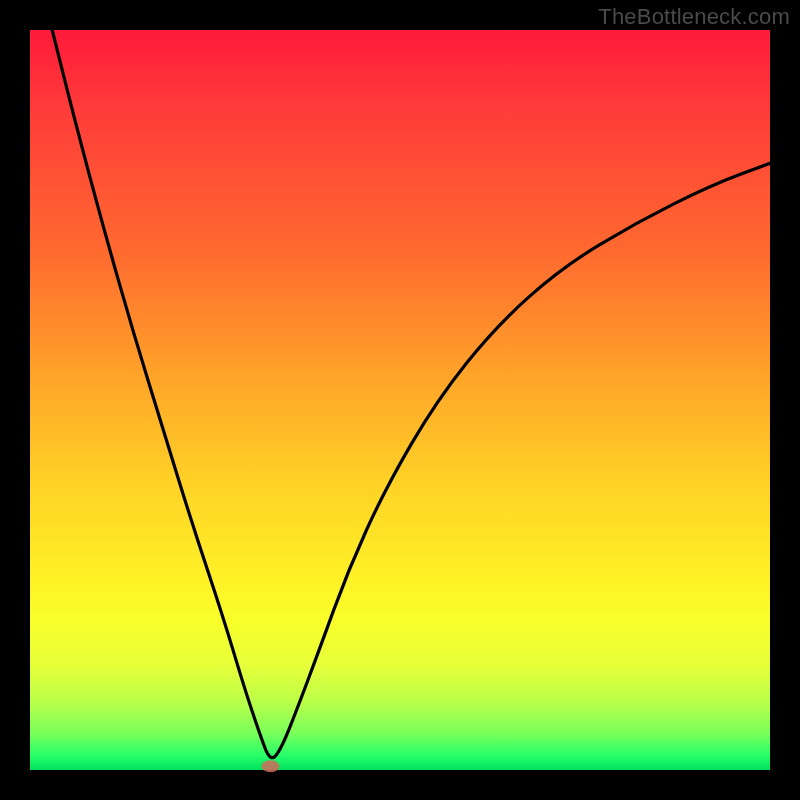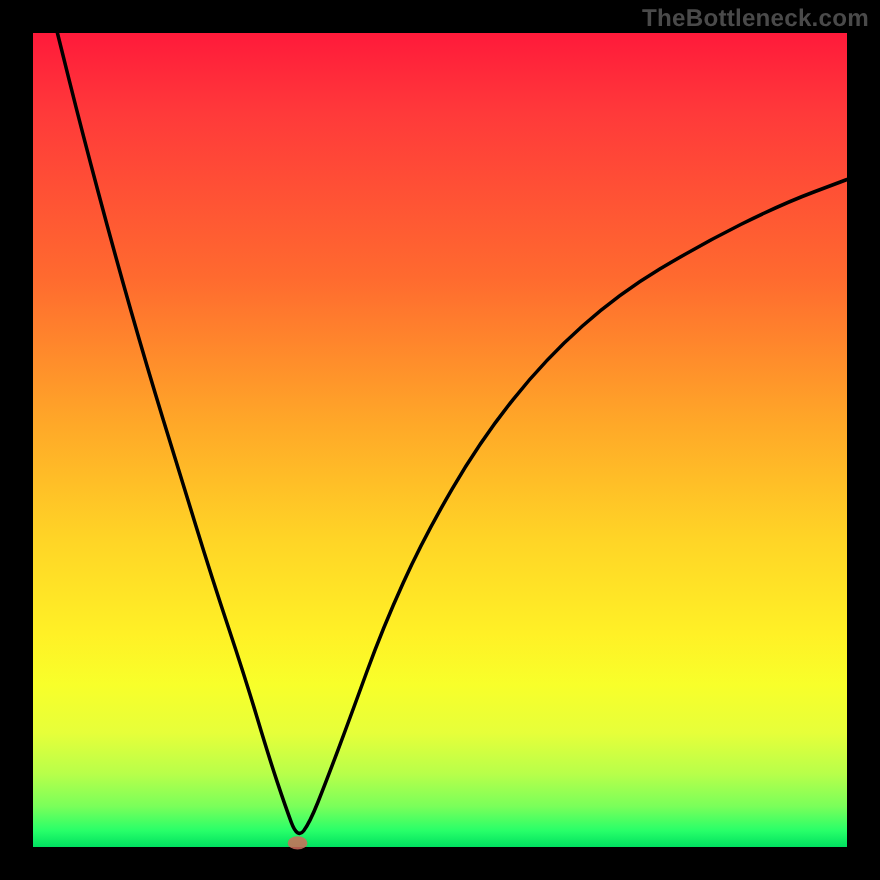--- a/index.html
+++ b/index.html
@@ -15,21 +15,21 @@
     position: relative;
     width: 800px;
     height: 800px;
     background: #000;
   }
   .watermark {
     position: absolute;
     top: 4px;
     right: 10px;
     font-size: 22px;
-    font-weight: 700;
+    font-weight: 400;
     color: #4a4a4a;
     letter-spacing: 0.2px;
     user-select: none;
   }
   .plot-area {
     position: absolute;
     left: 30px;
     top: 30px;
     width: 740px;
     height: 740px;

